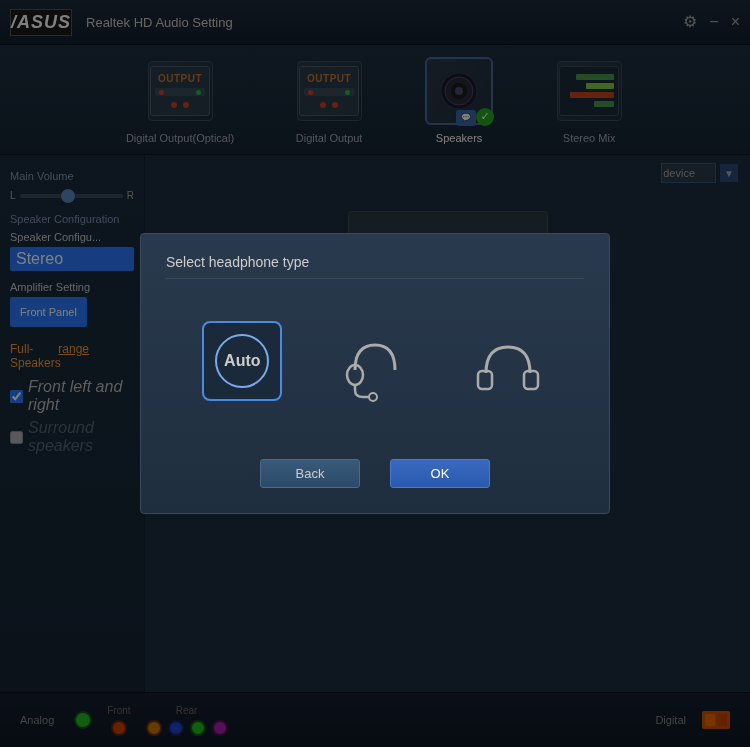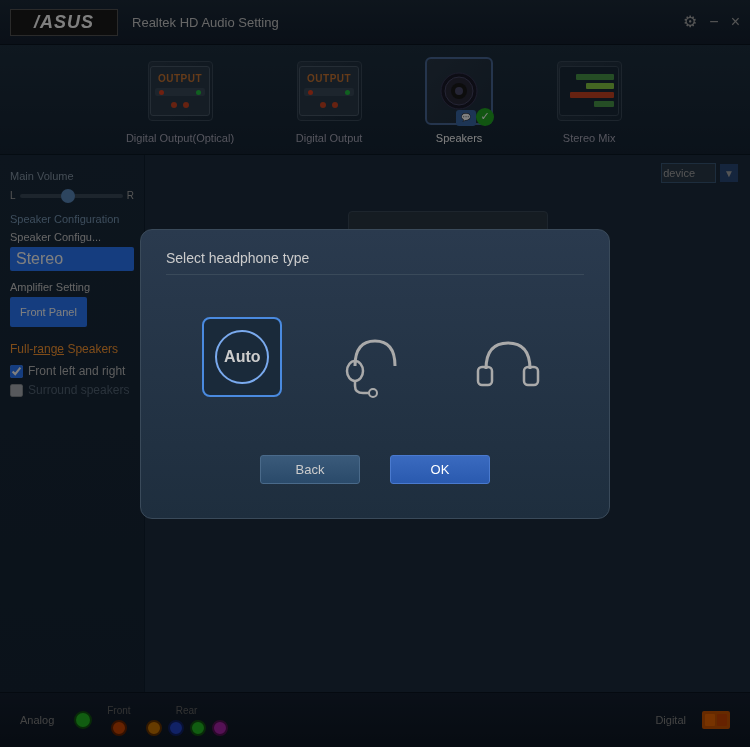--- a/index.html
+++ b/index.html
@@ -27,21 +27,21 @@
       align-items: center;
       gap: 8px;
     }
     .asus-logo {
       color: #fff;
       font-weight: bold;
       font-size: 18px;
       font-style: italic;
       background: #1a1a1a;
       border: 1px solid #555;
-      padding: 2px 23px;
+      padding: 2px 0;
       letter-spacing: 1px;
     }
     .titlebar-title {
       color: #ccc;
       font-size: 13px;
       margin-left: 6px;
     }
     .titlebar-controls {
       margin-left: auto;
       display: flex;
@@ -220,21 +220,21 @@
       margin-bottom: 8px;
     }
     .full-range-title span { color: #ff9933; }
     .checkbox-row {
       display: flex;
       align-items: center;
       gap: 5px;
       margin-bottom: 5px;
     }
     .checkbox-row input[type=checkbox] { accent-color: #2a7aff; }
-    .checkbox-label { color: #bbb; font-size: 12px; }
+    .checkbox-label { color: #bbb; font-size: 16px; font-style: italic; }
     .checkbox-label.disabled { color: #556677; }
 
     
     .right-area {
       flex: 1;
       background: #1c2d3e;
       position: relative;
     }
     .device-row {
       padding: 8px 12px;
@@ -291,22 +291,22 @@
       background: rgba(0,0,0,0.5);
       display: flex;
       align-items: center;
       justify-content: center;
       z-index: 100;
     }
     .modal {
       width: 470px;
       background: linear-gradient(180deg, #2a3a4e 0%, #1e2e3e 100%);
       border: 1px solid #3a4a5a;
-      border-radius: 12px;
-      padding: 20px 25px 34px;
+      border-radius: 4px;
+      padding: 20px 25px 25px;
       position: relative;
     }
     .modal-title {
       color: #ccc;
       font-size: 14px;
       margin-bottom: 12px;
       padding-bottom: 8px;
       border-bottom: 1px solid #3a4a5a;
     }
     .modal-options {
@@ -510,21 +510,21 @@
     </div>
 
     <div class="speaker-config-title">Speaker Configuration</div>
     <div class="config-label">Speaker Configu...</div>
     <div class="config-select">Stereo</div>
     <div class="config-label">Amplifier Setting</div>
     <button class="front-panel-btn">Front Panel</button>
 
     <div class="full-range-section">
       <div class="full-range-title">
-        <span>Full-</span><span style="text-decoration:underline;">range</span><span> Speakers</span>
+        <span>Full-</span><span style="text-decoration:underline;margin-left:25px;">range</span><span> Speakers</span>
       </div>
       <div class="checkbox-row">
         <input type="checkbox" checked="" style="">
         <span class="checkbox-label">Front left and right</span>
       </div>
       <div class="checkbox-row">
         <input type="checkbox" disabled="" style="">
         <span class="checkbox-label disabled">Surround speakers</span>
       </div>
     </div>

